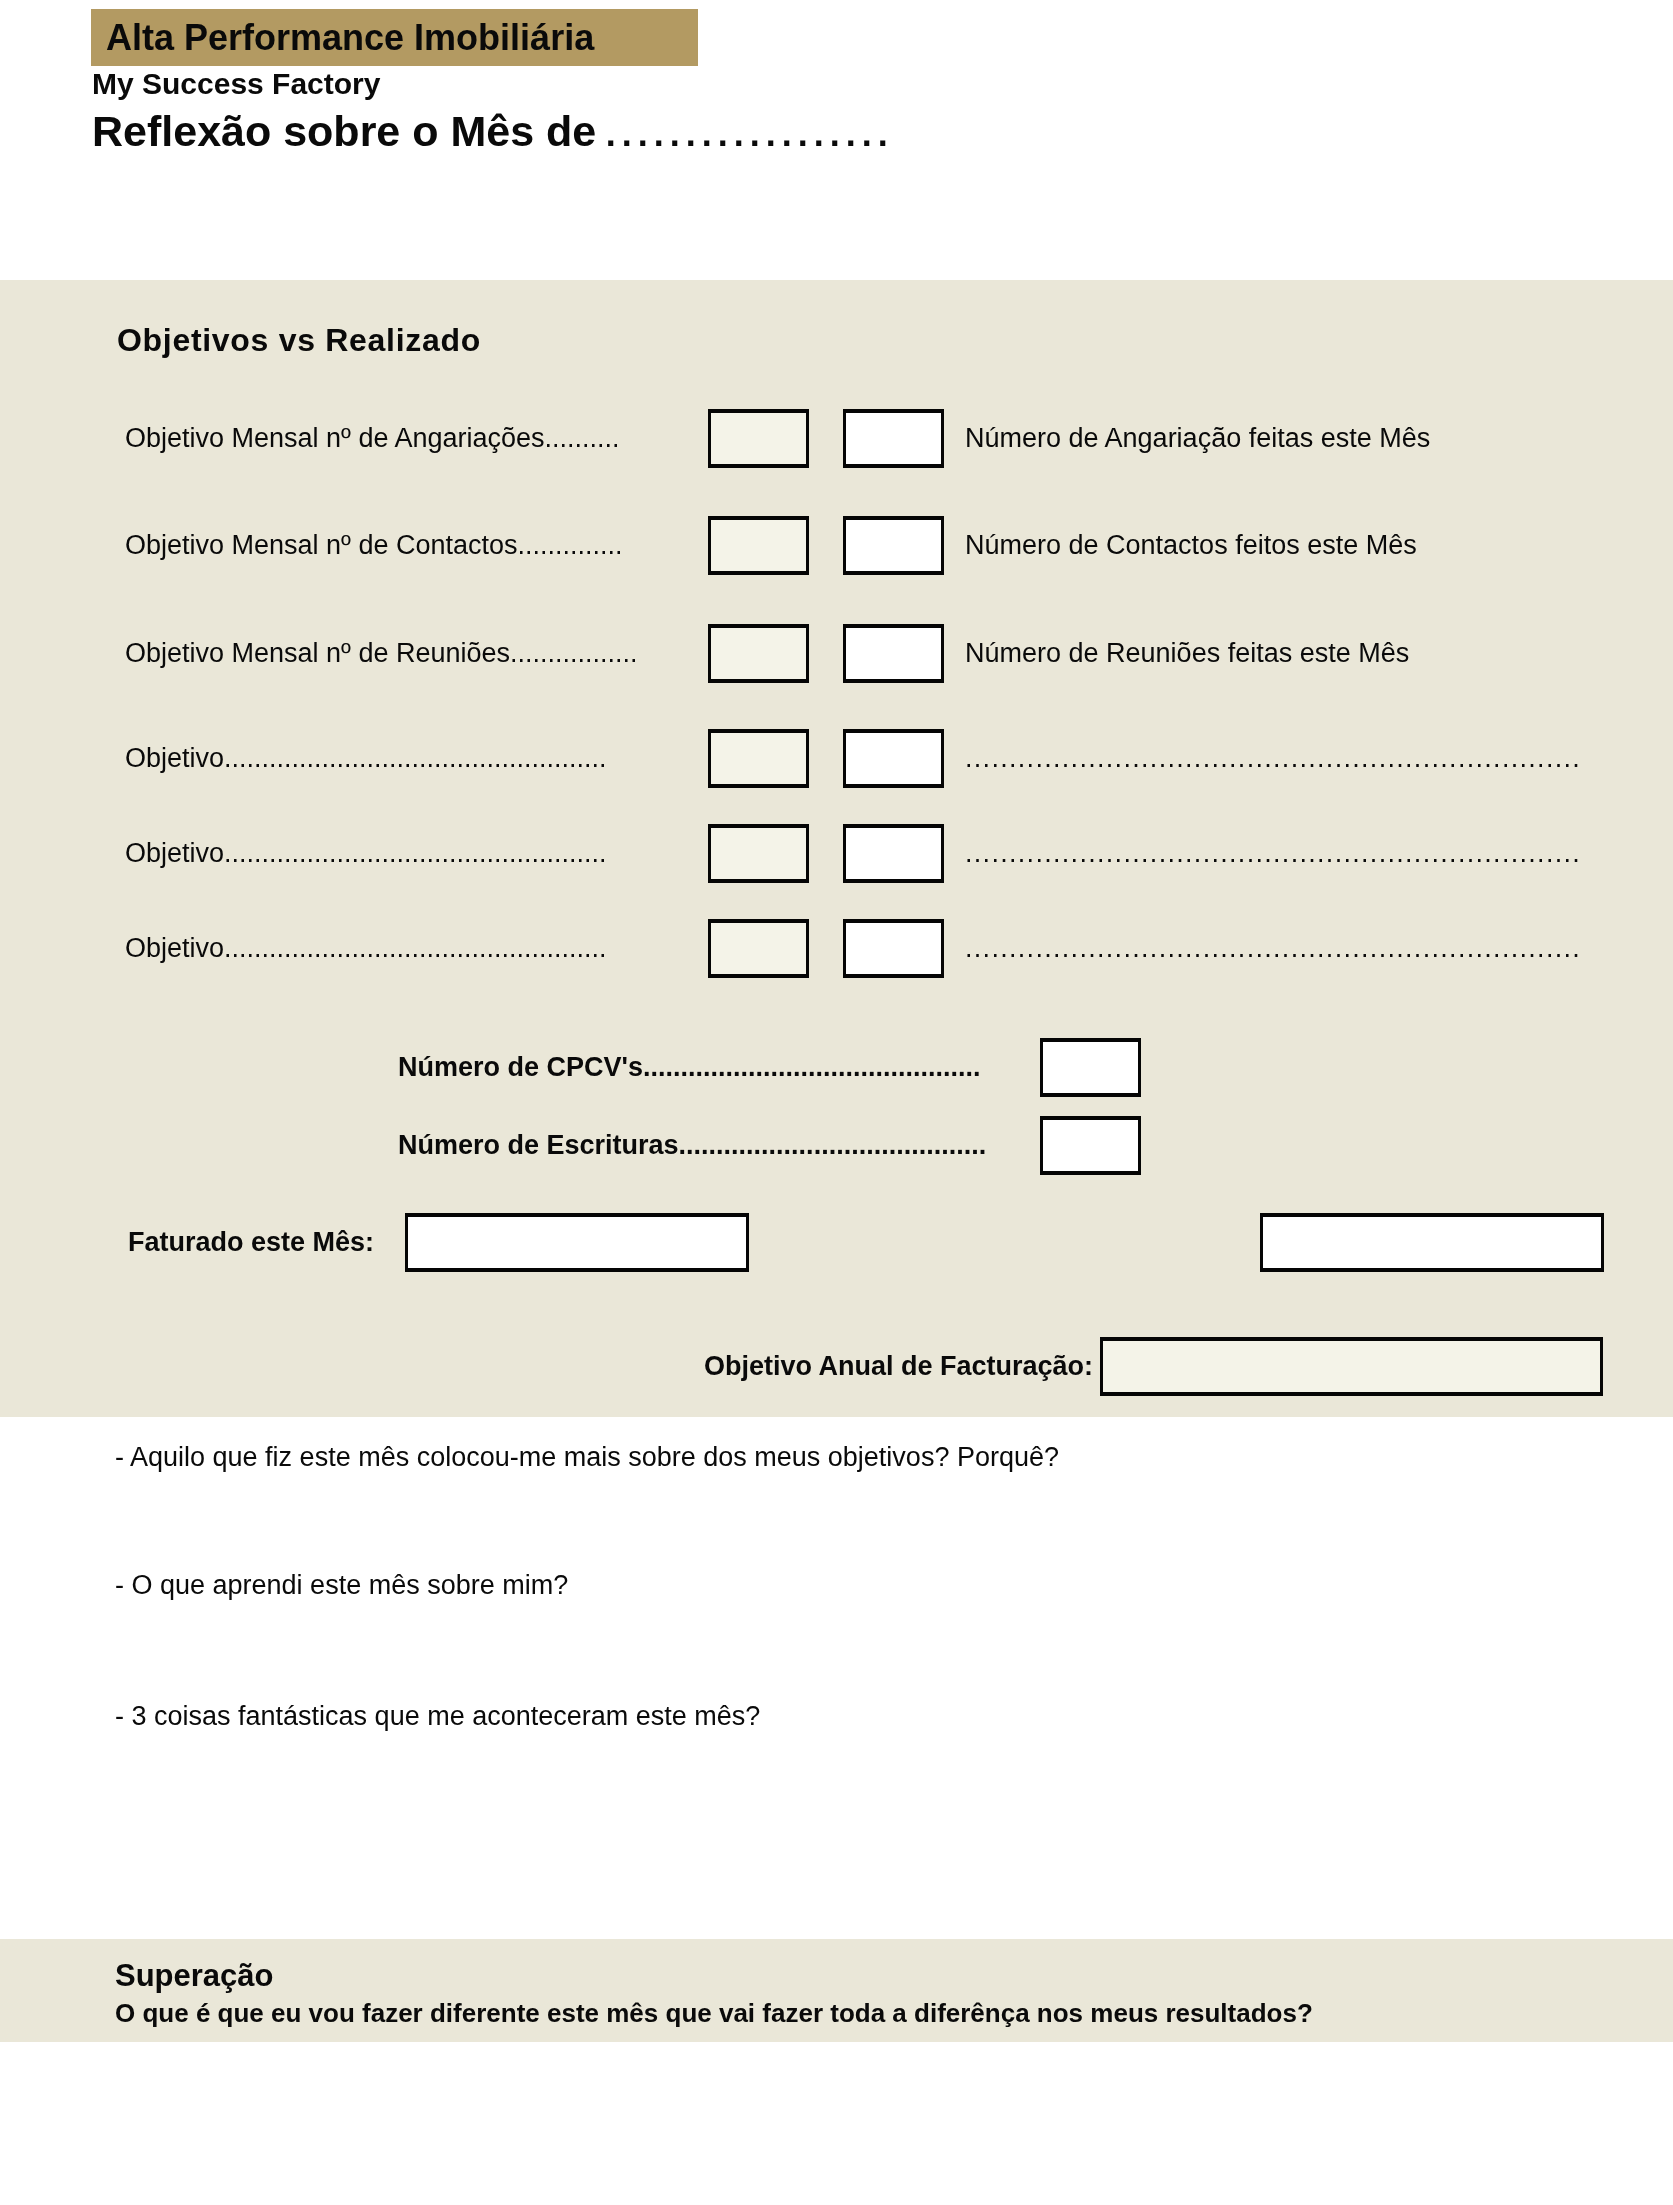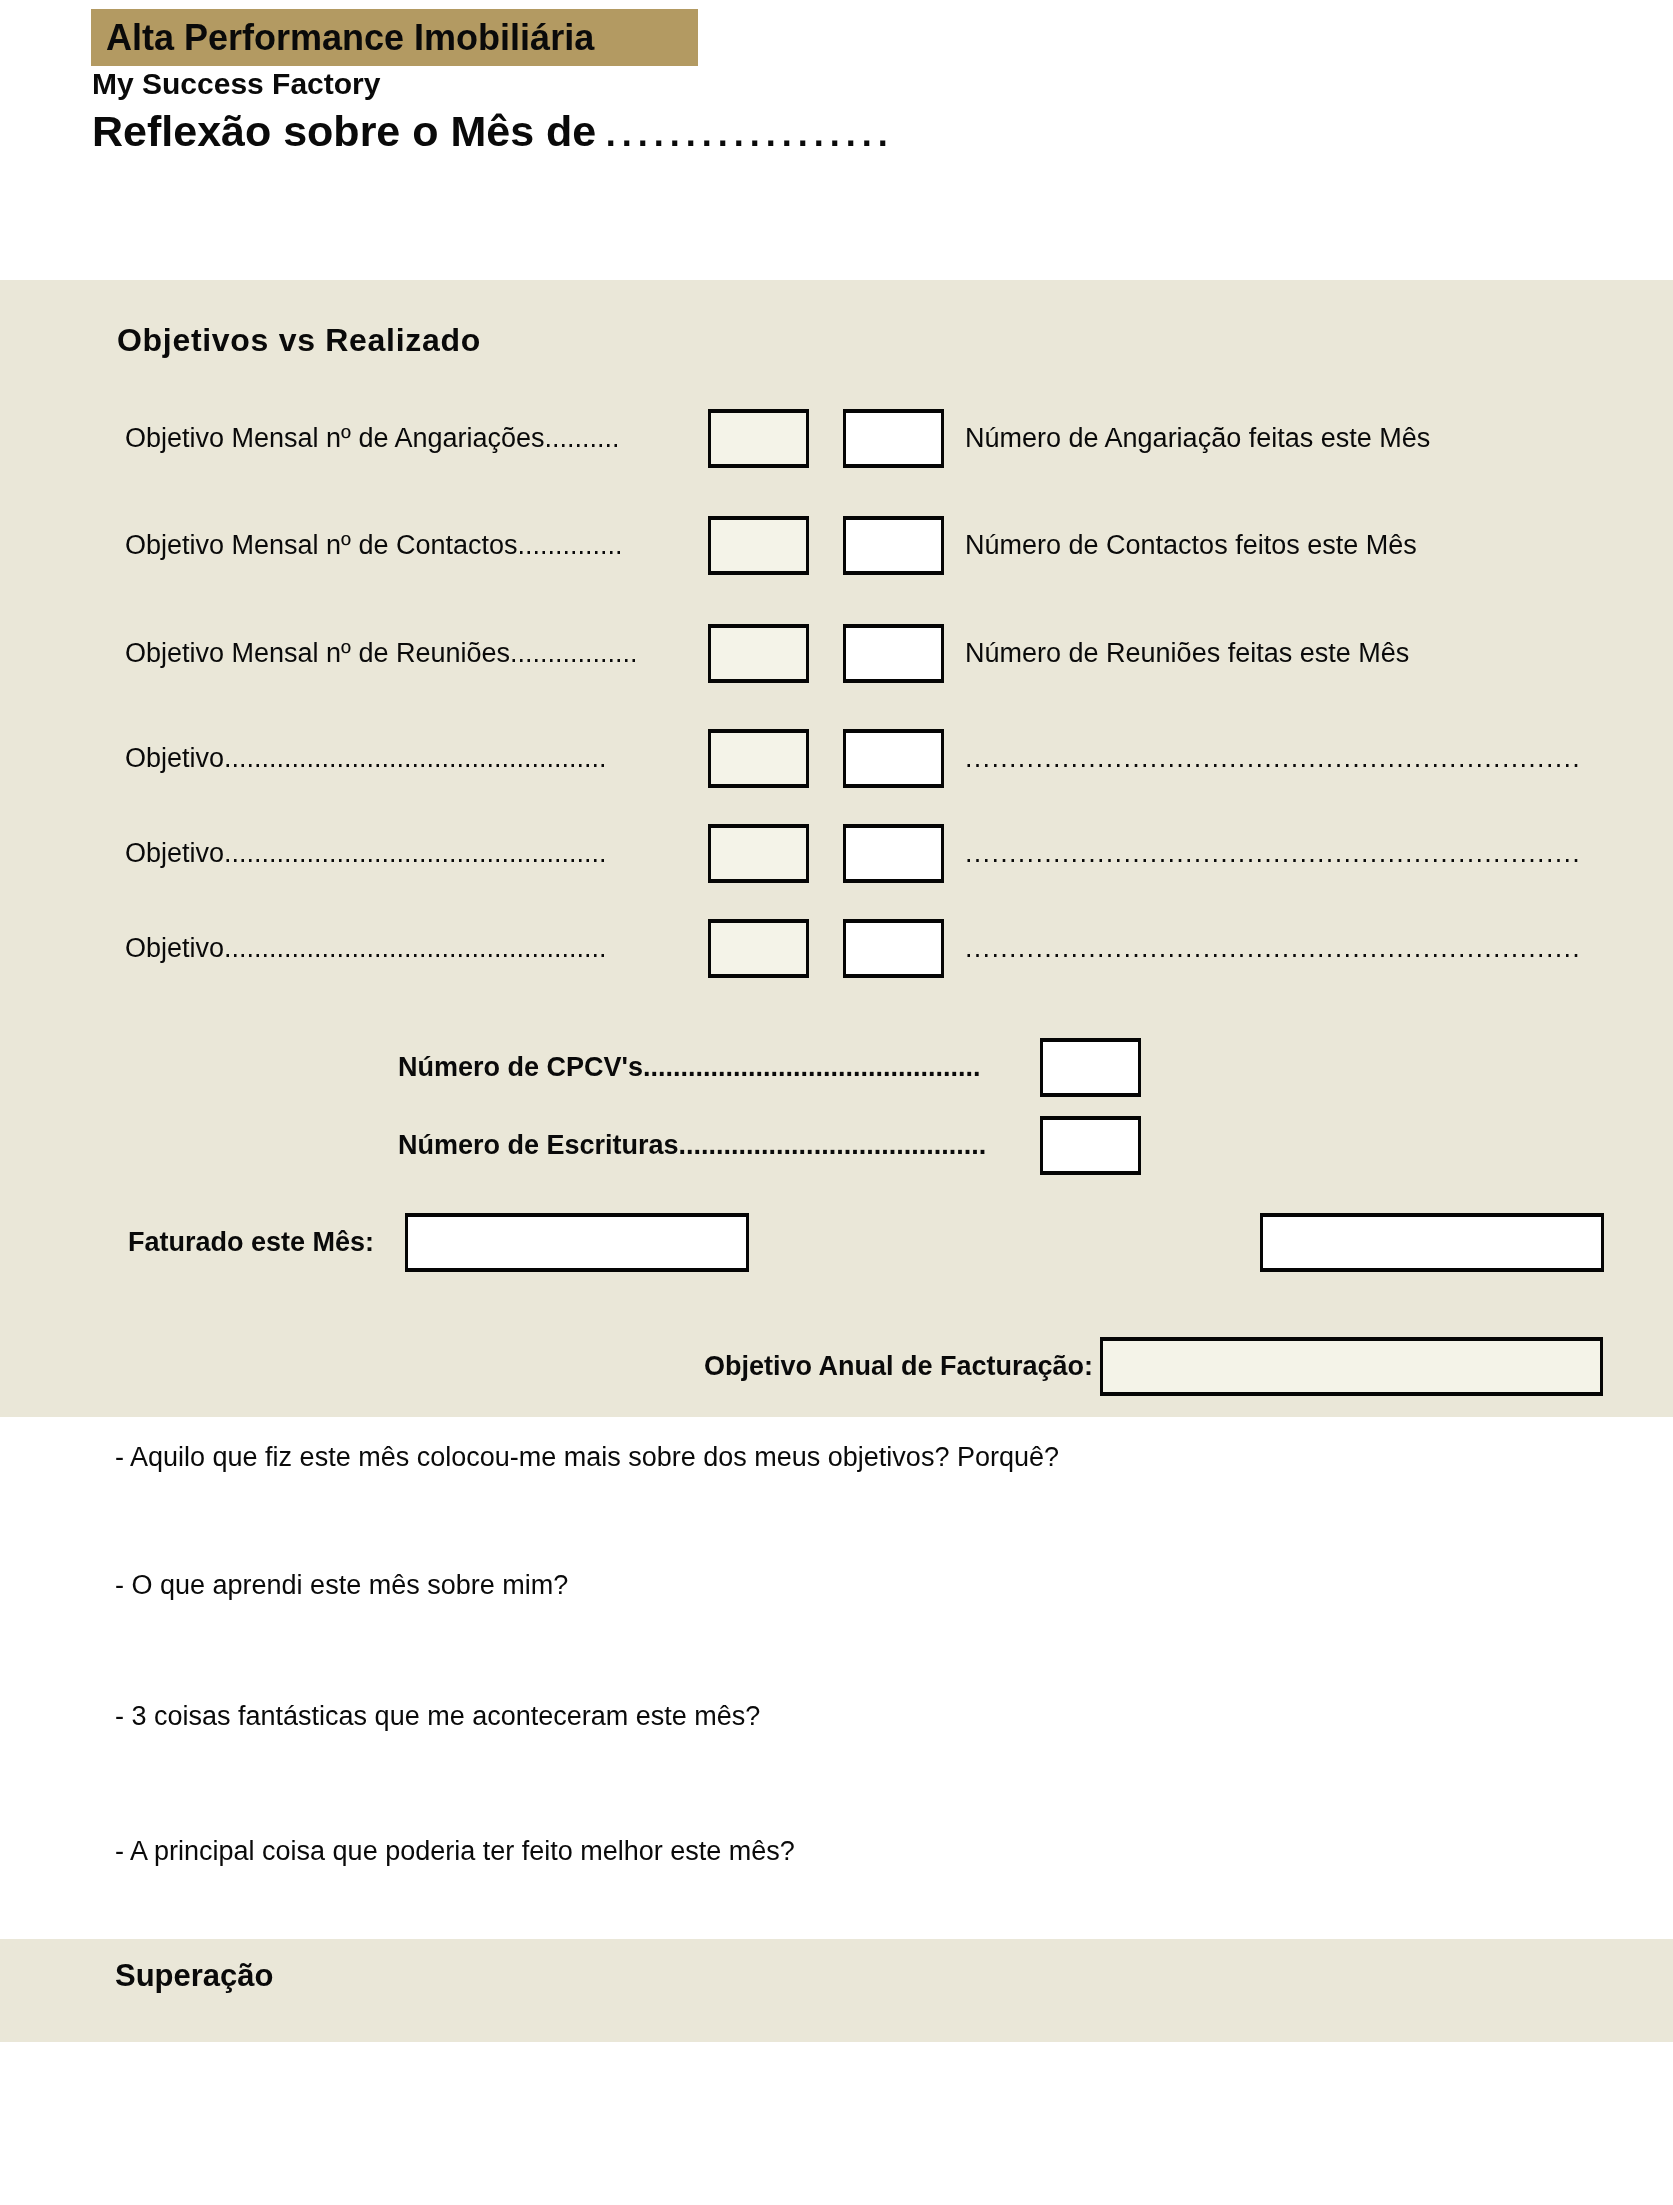--- a/index.html
+++ b/index.html
@@ -104,21 +104,21 @@
   <div class="wide-box" style="left:405px;top:1213px;width:344px"></div>
 
   <div class="wide-box" style="left:1260px;top:1213px;width:344px"></div>
 
   <span class="blabel" style="left:607px;top:1337px;width:486px;text-align:right;line-height:59px;height:59px">Objetivo Anual de Facturação:</span>
   <div class="wide-box ivory" style="left:1100px;top:1337px;width:503px;background:#f4f3e8"></div>
 
   <div class="question" style="top:1442px">- Aquilo que fiz este mês colocou-me mais sobre dos meus objetivos? Porquê?</div>
   <div class="question" style="top:1570px">- O que aprendi este mês sobre mim?</div>
   <div class="question" style="top:1701px">- 3 coisas fantásticas que me aconteceram este mês?</div>
-  <div class="question" style="top:1836px">- A principal coisa que poderia ter feito melhor este mês?</div>
 
   <div class="panel2" style="background-color: rgb(234, 231, 216);"></div>
   <h3 class="sup-heading">Superação</h3>
+  <div class="sup-line">O que é que eu vou fazer diferente este mês que vai fazer toda a diferênça nos meus resultados?</div>
 
   <div class="footer-url">www.carlosmmramos.com</div>
 
 </div>
 
 
 </body></html>

